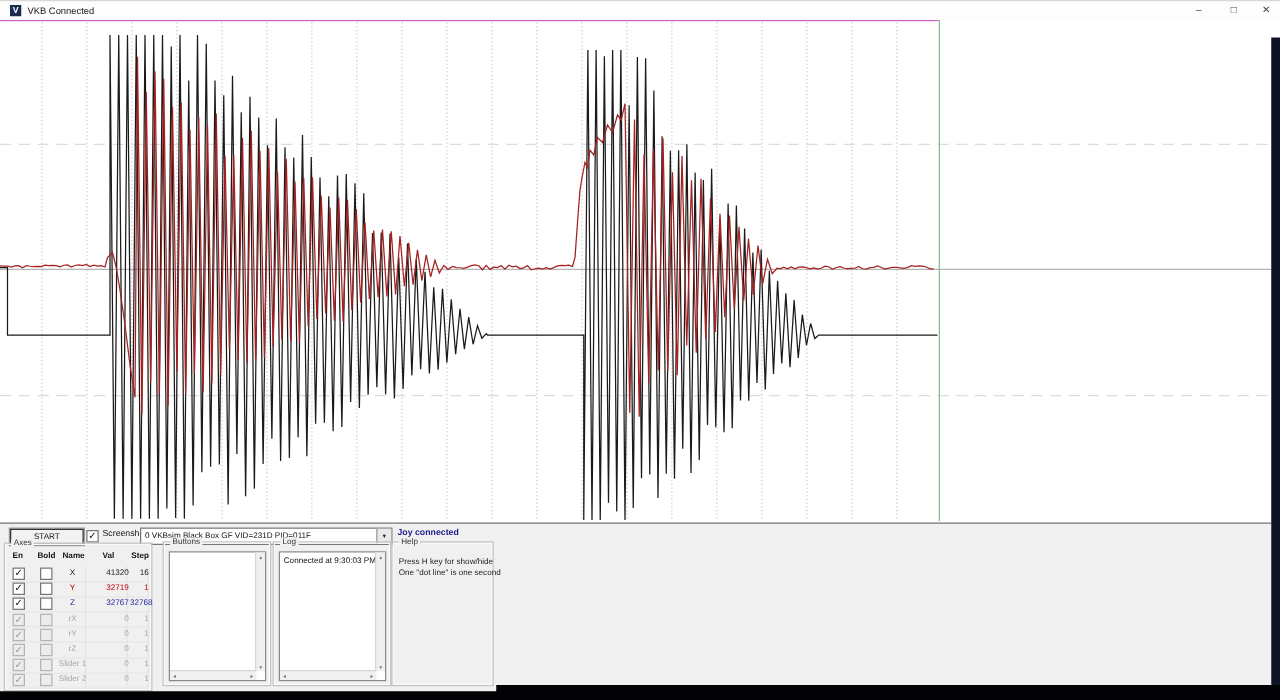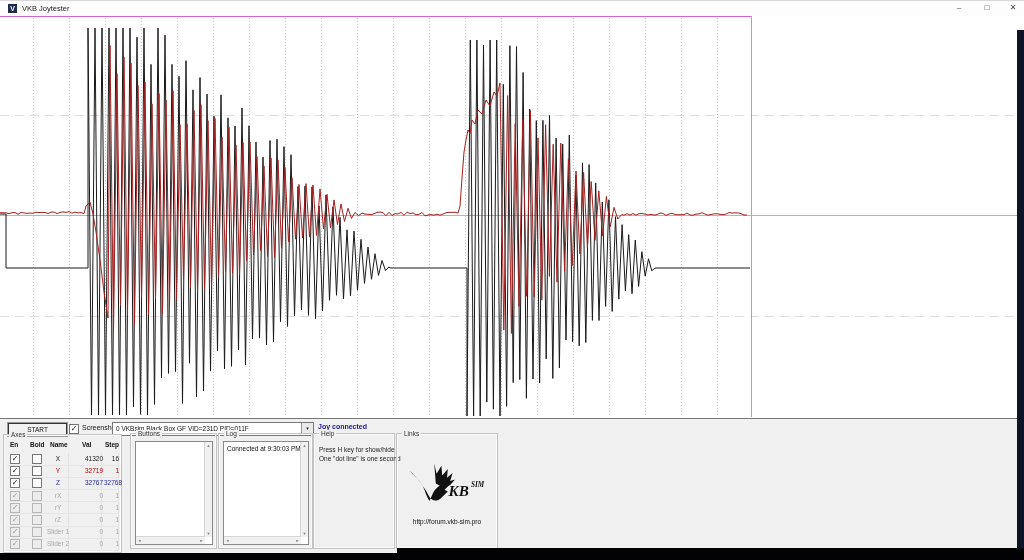--- a/index.html
+++ b/index.html
@@ -94,21 +94,21 @@
       <line x1="0" y1="316.5" x2="1017" y2="316.5" stroke="#dcdcdc" stroke-width="1" stroke-dasharray="9,6"></line>
       <line x1="0" y1="215.5" x2="1017" y2="215.5" stroke="#b4b4b4" stroke-width="1"></line>
       <path d="M0.0,214.0L6.0,214.0L6.0,268.0L88.0,268.0L88.0,28.0L91.5,415.0L95.0,28.0L98.5,415.0L102.0,28.0L105.5,415.0L109.0,28.0L112.5,415.0L116.0,28.0L119.5,415.0L123.0,28.0L126.5,415.0L130.0,28.0L133.5,406.7L137.0,37.2L140.5,414.3L144.0,28.0L147.5,415.0L151.0,64.4L154.5,404.4L158.0,28.0L161.5,377.8L165.0,35.1L168.5,373.4L172.0,64.4L175.5,371.6L179.0,76.3L182.5,403.5L186.0,60.7L189.5,363.2L193.0,89.8L196.5,397.0L200.0,77.5L203.5,390.9L207.0,94.1L210.5,371.1L214.0,116.2L217.5,350.9L221.0,94.9L224.5,368.8L228.0,117.8L231.5,366.3L235.0,126.0L238.5,349.8L242.0,108.0L245.5,364.9L249.0,125.7L252.5,339.0L256.0,142.1L259.5,338.1L263.0,157.0L266.5,345.0L270.0,140.5L273.5,341.6L277.0,139.2L280.5,321.6L284.0,146.6L287.5,326.4L291.0,154.7L294.5,315.8L298.0,186.5L301.5,309.8L305.0,186.1L308.5,315.4L312.0,186.8L315.5,318.7L319.0,205.9L322.5,311.1L326.0,194.9L329.5,300.3L333.0,207.0L336.5,295.3L340.0,217.4L343.5,298.8L347.0,229.8L350.5,295.8L354.0,231.1L357.5,290.2L361.0,239.4L364.5,283.4L368.0,247.0L371.5,279.3L375.0,253.7L378.5,275.4L382.0,260.5L385.5,270.6L389.0,266.9L390.0,268.0L467.0,268.0L467.0,416.0L470.3,40.0L473.6,416.0L476.9,40.0L480.2,416.0L483.5,45.0L486.8,402.1L490.1,40.0L493.4,409.2L496.7,40.0L500.0,416.0L503.3,84.3L506.6,406.3L509.9,45.7L513.2,382.6L516.5,46.6L519.8,379.6L523.1,72.5L526.4,398.3L529.7,109.1L533.0,379.0L536.3,120.6L539.6,383.0L542.9,120.3L546.2,358.9L549.5,115.4L552.8,378.4L556.1,138.1L559.4,368.0L562.7,144.1L566.0,339.9L569.3,135.1L572.6,341.7L575.9,175.2L579.2,345.8L582.5,162.9L585.8,342.5L589.1,164.5L592.4,320.4L595.7,182.9L599.0,320.5L602.3,202.1L605.6,306.4L608.9,199.7L612.2,311.5L615.5,216.7L618.8,299.1L622.1,224.6L625.4,290.8L628.7,234.7L632.0,293.7L635.3,240.0L638.6,286.3L641.9,251.7L645.2,276.1L648.5,258.8L651.8,270.8L655.0,268.0L750.0,268.0" fill="none" stroke="#1a1a1a" stroke-width="1"></path>
       <path d="M0.0,212.7L3.0,212.8L6.0,212.8L9.0,213.6L12.0,212.7L15.0,212.5L18.0,214.2L21.0,212.5L24.0,213.0L27.0,213.3L30.0,213.1L33.0,213.3L36.0,212.2L39.0,212.5L42.0,212.4L45.0,212.5L48.0,213.5L51.0,212.2L54.0,212.0L57.0,213.6L60.0,212.4L63.0,211.9L66.0,212.4L69.0,211.6L72.0,213.2L75.0,212.1L78.0,212.9L81.0,212.6L84.0,213.6L86.0,206.0L90.0,202.0L93.0,214.0L96.0,232.0L100.0,260.0L104.0,292.0L108.0,318.0L110.0,45.5L113.5,331.7L117.0,73.7L120.5,305.3L124.0,57.1L127.5,315.3L131.0,63.1L134.5,324.5L138.0,85.4L141.5,297.1L145.0,82.1L148.5,315.0L152.0,103.8L155.5,299.1L159.0,93.7L162.5,313.5L166.0,100.1L169.5,306.5L173.0,90.8L176.5,300.0L180.0,124.5L183.5,279.3L187.0,123.9L190.5,287.7L194.0,110.4L197.5,290.7L201.0,104.6L204.5,288.7L208.0,120.6L211.5,285.9L215.0,118.4L218.5,277.6L222.0,137.2L225.5,271.5L229.0,127.1L232.5,272.9L236.0,145.2L239.5,274.3L243.0,142.5L246.5,260.7L250.0,141.9L253.5,255.1L257.0,156.6L260.5,250.5L264.0,166.1L267.5,256.6L271.0,158.0L274.5,257.3L278.0,159.9L281.5,248.2L285.0,167.3L288.5,241.9L292.0,177.8L295.5,239.2L299.0,184.4L302.5,237.8L306.0,183.6L309.5,237.1L313.0,185.0L316.5,235.5L320.0,188.9L323.5,229.0L327.0,194.3L330.5,227.7L334.0,199.9L337.5,224.5L341.0,203.9L344.5,221.5L348.0,208.3L351.5,218.4L355.0,212.4L358.5,215.6L362.0,213.1L365.0,214.1L368.0,214.2L371.0,214.6L374.0,213.7L377.0,212.5L380.0,212.0L383.0,212.6L386.0,215.8L389.0,212.3L392.0,215.5L395.0,213.7L398.0,214.0L401.0,212.4L404.0,215.3L407.0,212.2L410.0,213.5L413.0,212.9L416.0,214.8L419.0,214.3L422.0,212.4L425.0,215.9L428.0,215.0L431.0,214.6L434.0,215.2L437.0,214.2L440.0,215.2L443.0,214.1L446.0,212.7L449.0,212.3L452.0,212.4L455.0,212.2L458.0,213.1L460.0,206.0L462.0,178.0L464.0,152.0L466.0,140.0L468.0,130.0L470.0,134.0L472.0,120.0L475.0,124.0L478.0,110.0L482.0,114.0L486.0,100.0L490.0,106.0L494.0,92.0L497.0,96.0L500.0,82.9L503.8,330.1L507.6,95.6L511.4,333.4L515.2,123.7L519.0,306.4L522.8,119.2L526.6,296.3L530.4,110.6L534.2,296.8L538.0,137.8L541.8,300.1L545.6,124.8L549.4,276.4L553.2,144.2L557.0,282.2L560.8,143.1L564.6,271.2L568.4,158.9L572.2,265.7L576.0,171.0L579.8,253.8L583.6,172.4L587.4,247.4L591.2,181.5L595.0,240.3L598.8,190.9L602.6,235.7L606.4,196.4L610.2,226.9L614.0,207.4L617.8,219.0L621.6,214.6L624.0,215.1L627.0,213.7L630.0,215.1L633.0,213.5L636.0,215.1L639.0,213.7L642.0,213.5L645.0,214.1L648.0,215.0L651.0,214.4L654.0,215.1L657.0,214.6L660.0,213.0L663.0,213.4L666.0,215.4L669.0,214.0L672.0,213.3L675.0,214.4L678.0,214.8L681.0,214.7L684.0,214.6L687.0,213.1L690.0,215.0L693.0,215.2L696.0,214.1L699.0,213.9L702.0,212.7L705.0,214.0L708.0,215.2L711.0,214.5L714.0,213.8L717.0,213.8L720.0,214.3L723.0,214.7L726.0,214.1L729.0,212.6L732.0,213.0L735.0,212.8L738.0,212.9L741.0,213.6L744.0,215.0L747.0,215.0" fill="none" stroke="#a52020" stroke-width="1"></path>
       <line x1="0" y1="16" x2="751" y2="16" stroke="#cc66cc" stroke-width="2"></line>
       <line x1="751.5" y1="15" x2="751.5" y2="417" stroke="#8fbc8f" stroke-width="1"></line>
     </svg>
 
   <div id="titlebar">
     <div id="app-icon">V</div>
-    <div id="app-title">VKB Joytester</div>
+    <div id="app-title">VKB Connected</div>
     <div class="winbtn" id="btn-min">–</div>
     <div class="winbtn" id="btn-max">□</div>
     <div class="winbtn" id="btn-close">✕</div>
   </div>
 
   <div id="panel"></div>
 
   <div id="start-button">START</div>
   <div id="screenshot-cb" class="cb">✓</div>
   <div id="screenshot-label">Screenshoot</div>
@@ -225,27 +225,17 @@
       </div>
     </div>
   </div>
 
   <div id="help-box" class="groupbox">
     <div class="gb-label">Help</div>
     <div class="help-line" style="top:12px;">Press H key for show/hide</div>
     <div class="help-line" style="top:21px;">One "dot line" is one second</div>
   </div>
 
-  <div id="links-box" class="groupbox">
-    <div class="gb-label">Links</div>
-    <svg id="vkb-logo" width="80" height="46" viewBox="0 0 100 56">
-      <path fill="#111" d="M34 1 L37 14 L43 4 L44 16 L51 8 L50 19 L57 13 L54 23 L60 21 L54 28 L45 31 L36 26 Z"></path>
-      <path fill="#111" d="M3 10 C10 18 16 22 20 30 C23 36 24 42 28 48 L33 37 C38 29 46 24 54 27 L47 34 L51 36 L42 45 C36 50 30 47 27 41 C22 31 12 18 3 10 Z"></path>
-      <text x="52" y="42" font-family="Liberation Serif, serif" font-size="19" font-weight="bold" font-style="italic" fill="#111">KB</text>
-      <text x="80" y="30" font-family="Liberation Serif, serif" font-size="9" font-weight="bold" font-style="italic" fill="#111">SIM</text>
-    </svg>
-    <div id="links-url">http://forum.vkb-sim.pro</div>
-  </div>
 
   <div id="edge-right"></div>
   <div id="edge-bottom-r"></div>
   <div id="edge-bottom"></div>
 </div>
 
 </body></html>

